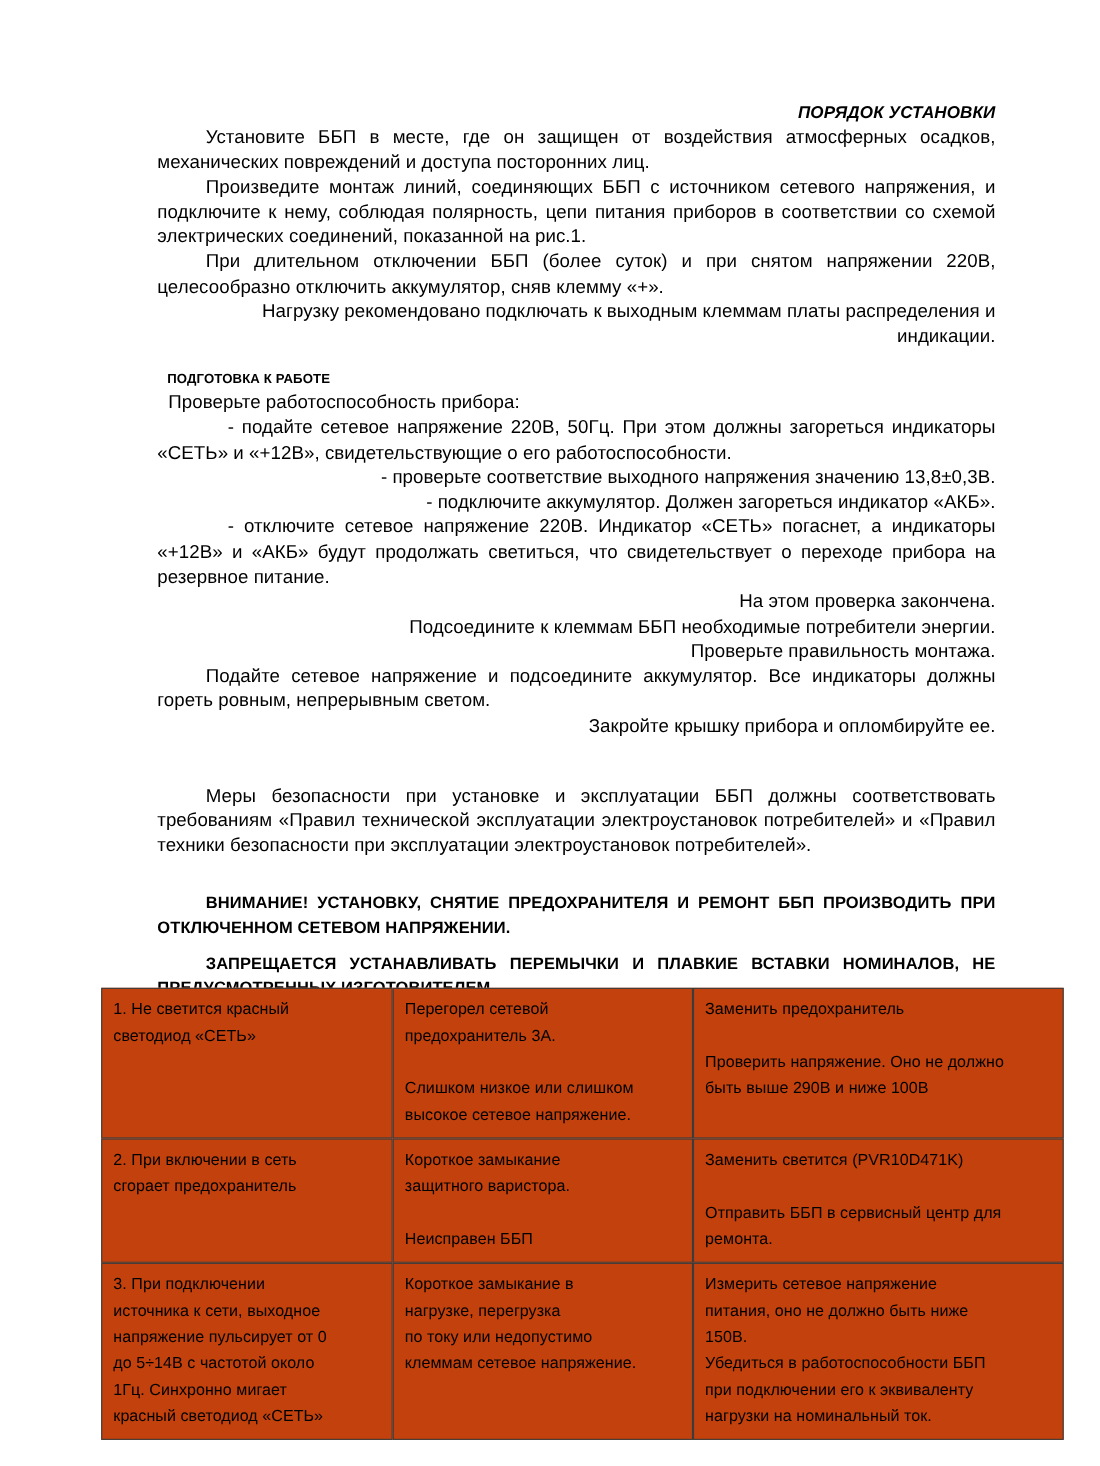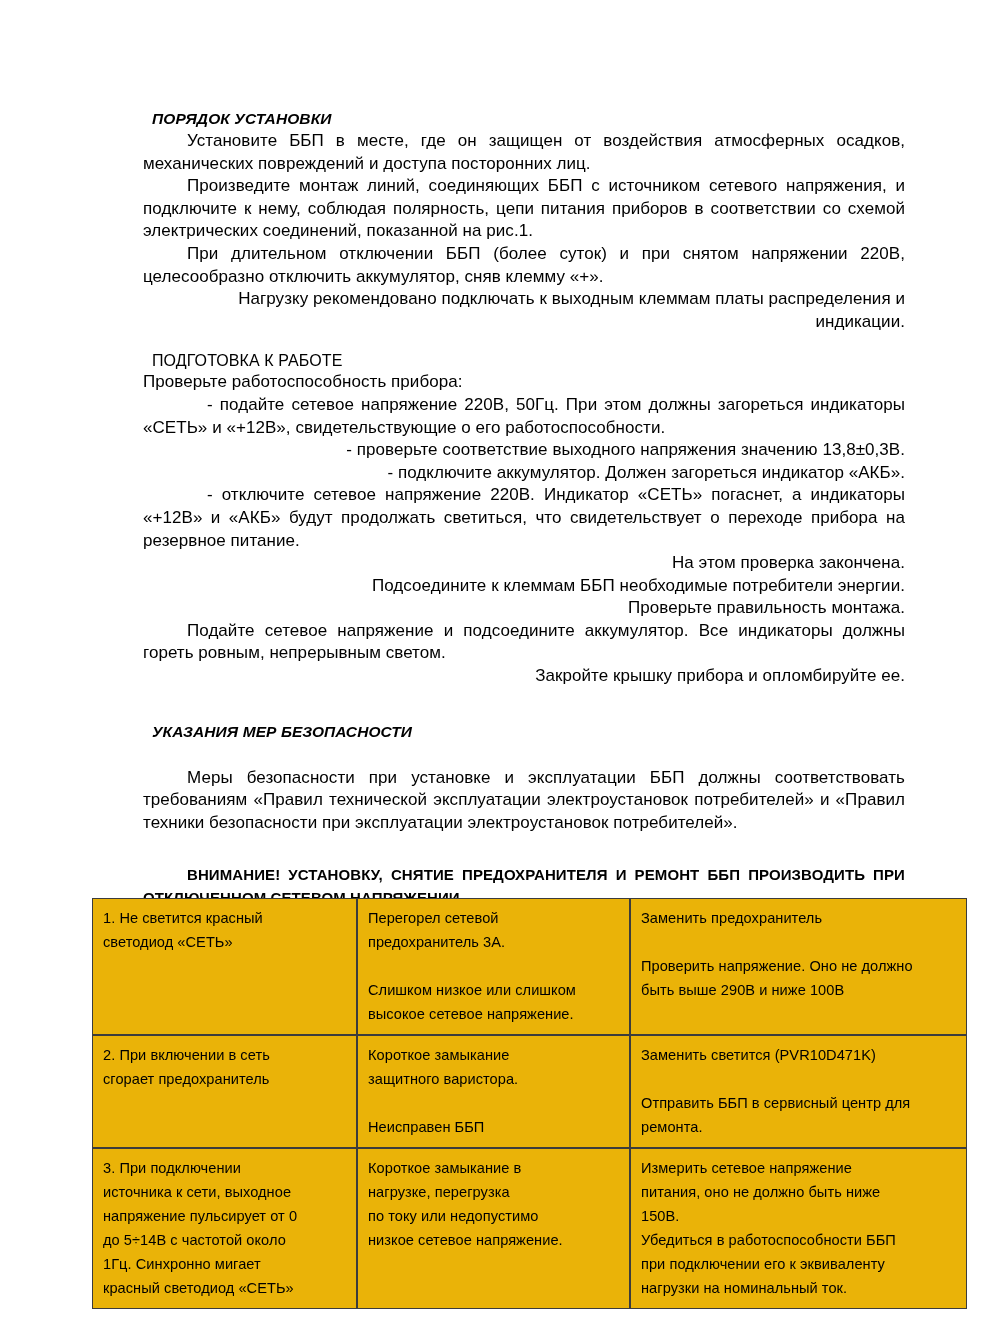--- a/index.html
+++ b/index.html
@@ -30,45 +30,47 @@
     top: 92px;
     width: 762px;
   }
 
   
   .h-italic {
     font-weight: bold;
     font-style: italic;
     font-size: 15.5px;
     line-height: 21px;
-    margin: 16px 0 1px 0;
+    margin: 0 0 1px 0;
     padding-left: 9px;
     letter-spacing: 0.1px;
+    text-align: right;
   }
   .h-bold {
-    font-weight: normal;
+    font-weight: bold;
     font-style: normal;
-    font-size: 16px;
+    font-size: 12px;
     line-height: 21px;
     margin: 0;
     padding-left: 9px;
     letter-spacing: 0.1px;
   }
 
   
   p.para {
     margin: 0;
     font-size: 17px;
     line-height: 22.6px;
     text-align: justify;
     text-indent: 44px;
     letter-spacing: 0.05px;
   }
   p.para.noindent {
     text-indent: 0;
+    margin-left: 10px;
   }
   p.para.dash {
     text-indent: 64px;
   }
   p.para.lastline-left {
     text-align: right;
   }
 
   
 
@@ -105,21 +107,21 @@
     table-layout: fixed;
     background: #ffffff;
   }
   table.faults td {
     border: 1.6px solid #3c3c3c;
     vertical-align: top;
     padding: 7px 9px 8px 10px;
     font-size: 14.6px;
     line-height: 24px;
     letter-spacing: 0.05px;
-    background: #eab308;
+    background: #c2410c;
   }
   td.c1 { width: 244px; }
   td.c2 { width: 252px; margin-left: 22px; }
   td.c3 { width: 316px; }
 
   .cell-line { display: block; white-space: pre-wrap; }
   .cell-blank { display: block; height: 24px; }
 </style>
 </head>
 <body>
@@ -157,21 +159,20 @@
     <p class="para lastline-left" style="text-indent:44px;">Подсоедините к клеммам ББП необходимые потребители энергии.</p>
 
     <p class="para lastline-left" style="text-indent:44px;">Проверьте правильность монтажа.</p>
 
     <p class="para">Подайте сетевое напряжение и подсоедините аккумулятор. Все индикаторы должны гореть ровным, непрерывным светом.</p>
 
     <p class="para lastline-left" style="text-indent:44px;">Закройте крышку прибора и опломбируйте ее.</p>
 
     <div class="gap-md"></div>
 
-    <h2 class="h-italic">УКАЗАНИЯ МЕР БЕЗОПАСНОСТИ</h2>
 
     <div class="gap-lg"></div>
 
     <p class="para">Меры безопасности при установке и эксплуатации ББП должны соответствовать требованиям «Правил технической эксплуатации электроустановок потребителей» и «Правил техники безопасности при эксплуатации электроустановок потребителей».</p>
 
     <div class="gap-xl"></div>
 
     <p class="warn">ВНИМАНИЕ! УСТАНОВКУ, СНЯТИЕ ПРЕДОХРАНИТЕЛЯ И РЕМОНТ ББП ПРОИЗВОДИТЬ ПРИ ОТКЛЮЧЕННОМ СЕТЕВОМ НАПРЯЖЕНИИ.</p>
 
     <div class="gap-sm"></div>
@@ -237,21 +238,21 @@
 источника к сети, выходное
 напряжение пульсирует от 0
 до 5÷14В с частотой около
 1Гц. Синхронно мигает
 красный светодиод «СЕТЬ»</span>
           </td>
           <td class="c2">
             <span class="cell-line">Короткое замыкание в
 нагрузке, перегрузка
 по току или недопустимо
-низкое сетевое напряжение.</span>
+клеммам сетевое напряжение.</span>
           </td>
           <td class="c3">
             <span class="cell-line">Измерить сетевое напряжение
 питания, оно не должно быть ниже
 150В.
 Убедиться в работоспособности ББП
 при подключении его к эквиваленту
 нагрузки на номинальный ток.</span>
           </td>
         </tr>

